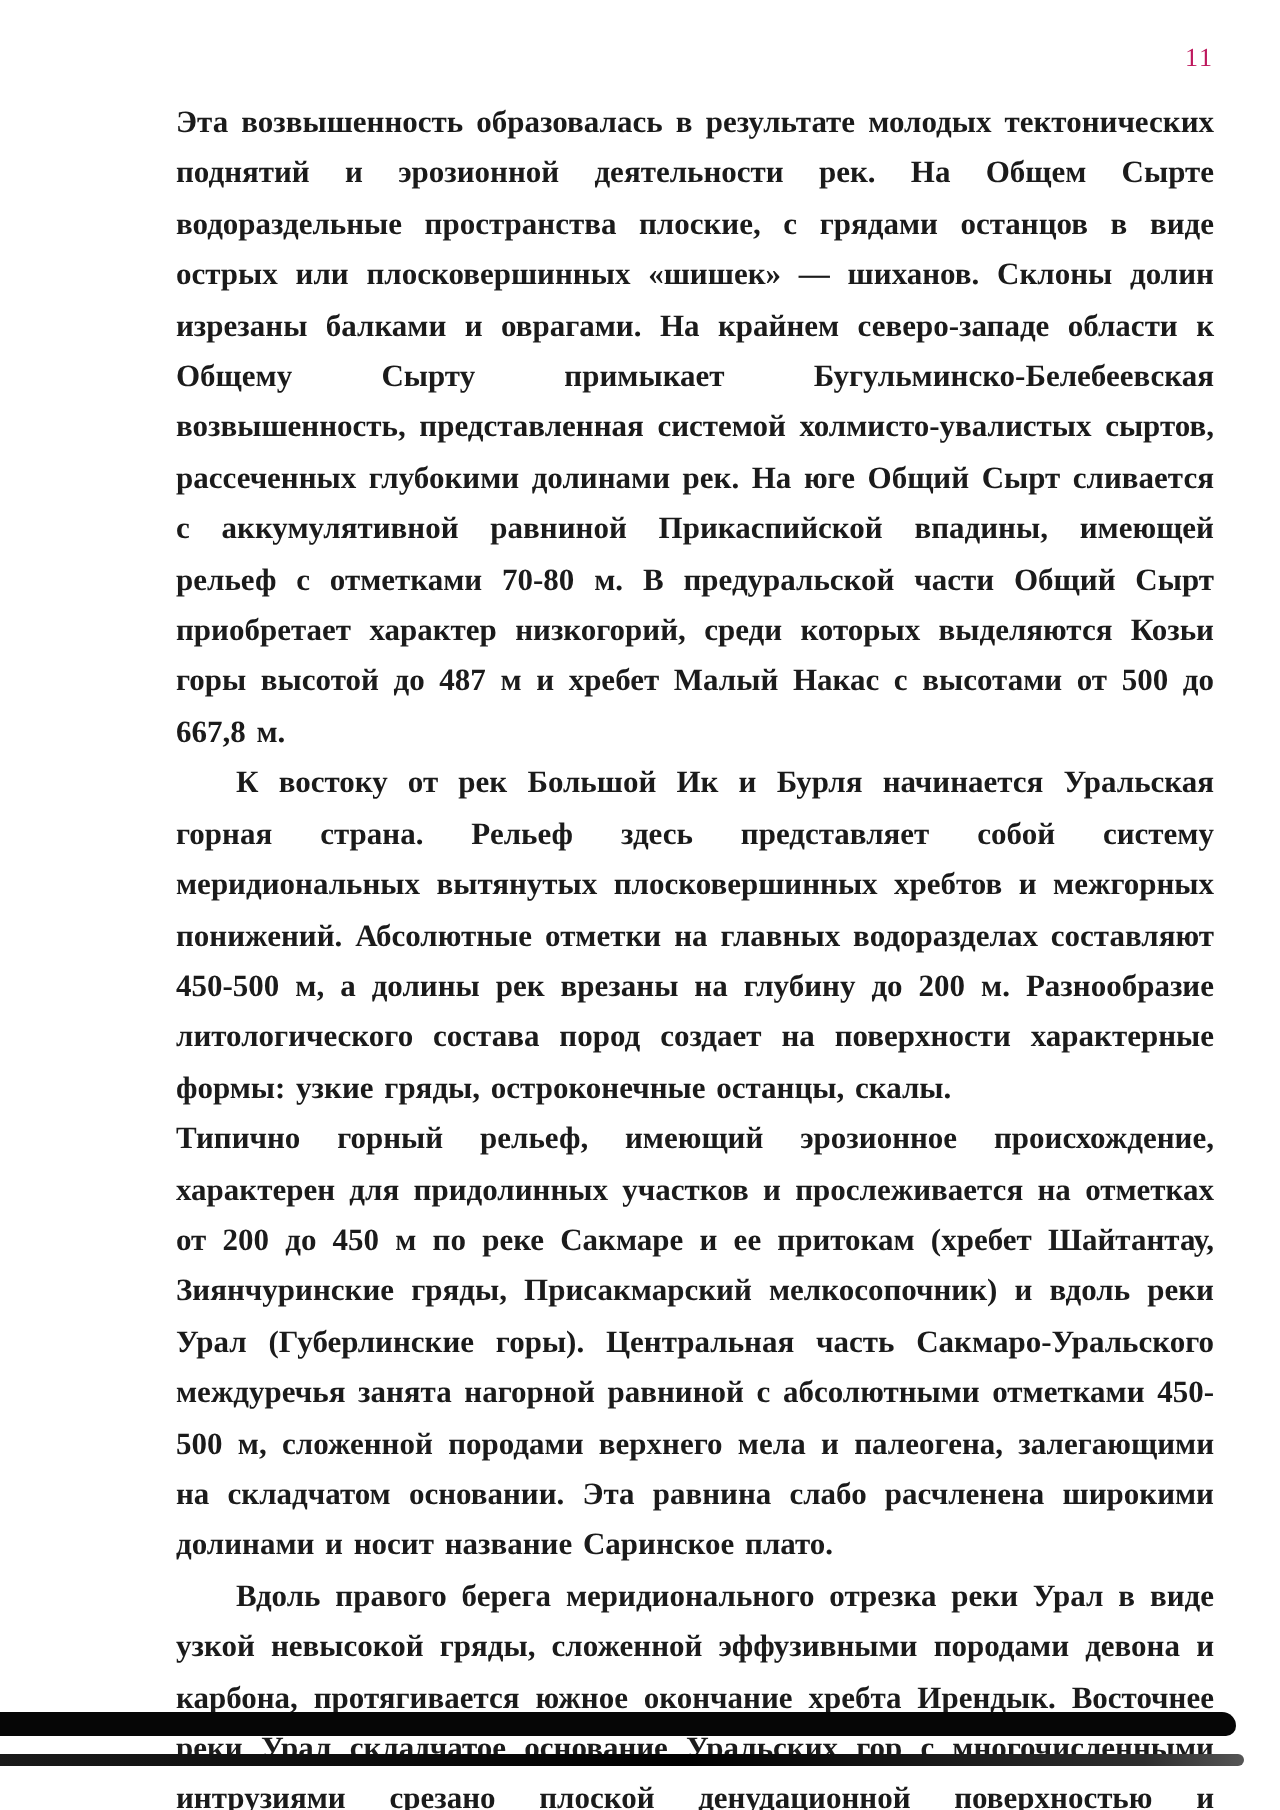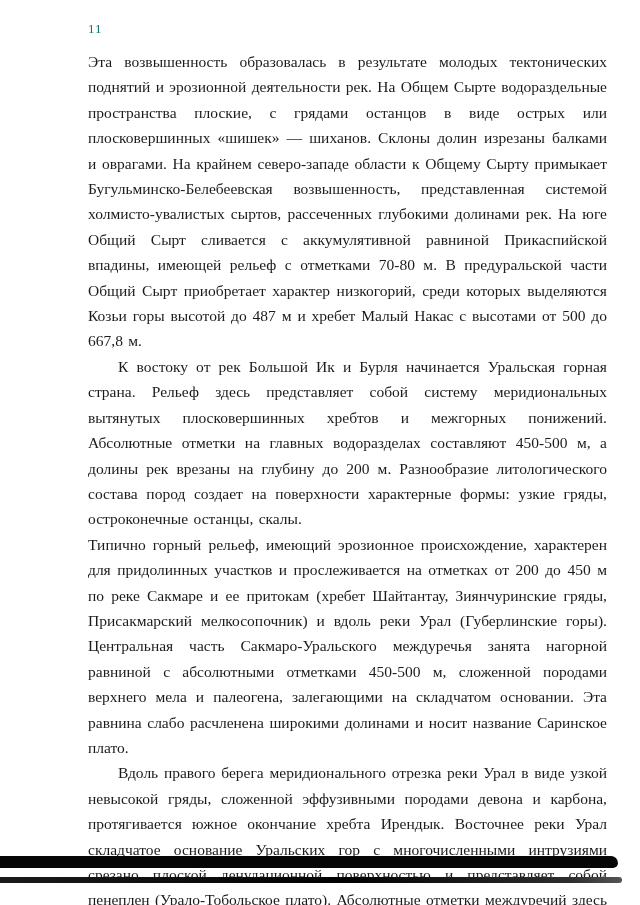--- a/index.html
+++ b/index.html
@@ -14,38 +14,39 @@
     background: #ffffff;
     font-family: "Liberation Serif", "DejaVu Serif", serif;
     color: #1b1b1b;
     overflow: hidden;
   }
   .page-number {
     position: absolute;
     top: 21px;
     left: 88px;
     width: 519px;
-    text-align: left;
+    text-align: right;
     font-size: 13px;
     letter-spacing: 1px;
-    color: #0f766e;
+    color: #be185d;
   }
   .text-block {
     position: absolute;
     top: 49px;
     left: 88px;
     width: 519px;
     font-size: 15.5px;
     line-height: 25.4px;
     text-align: justify;
     text-justify: inter-word;
   }
   .para {
     margin: 0;
     word-spacing: 1.5px;
+    font-weight: bold;
   }
   .para.indent {
     text-indent: 30px;
   }
   .scan-bar {
     position: absolute;
     left: 0;
   }
   .scan-bar-thick {
     top: 856px;

